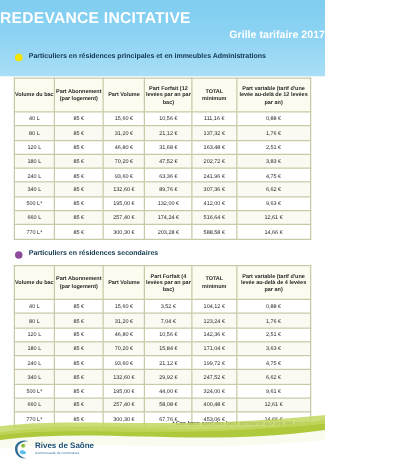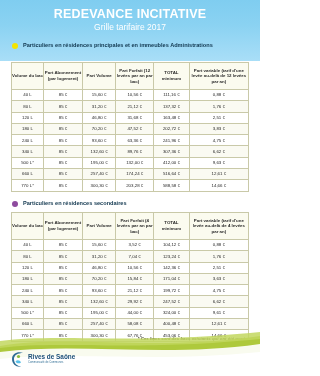--- a/index.html
+++ b/index.html
@@ -11,26 +11,26 @@
     position:relative;
   }
   .page{position:relative;width:260px;height:376px;overflow:hidden;background:#fff;}
 
   
   .banner{
     position:absolute;left:0;top:0;width:260px;height:61px;
     background:linear-gradient(180deg,#7fcdf0 0%, #8ad2f2 40%, #a9def7 100%);
   }
   .banner-title{
-    position:absolute;left:0;top:7px;width:260px;text-align:center;
+    position:absolute;left:0;top:7px;width:260px;
     color:#ffffff;font-size:12.5px;font-weight:bold;letter-spacing:.2px;
   }
   .banner-sub{
-    position:absolute;left:0;top:22px;width:260px;text-align:center;
-    color:#ffffff;font-size:8.5px;font-weight:normal;
+    position:absolute;left:0;top:22px;width:260px;text-align:right;
+    color:#ffffff;font-size:8.5px;font-weight:bold;
   }
 
   
   .section-head{
     position:absolute;display:flex;align-items:flex-start;gap:5px;
   }
   .bullet{
     width:6px;height:6px;border-radius:50%;flex:0 0 auto;margin-top:1px;
   }
   .bullet.yellow{background:#f5e400;}

